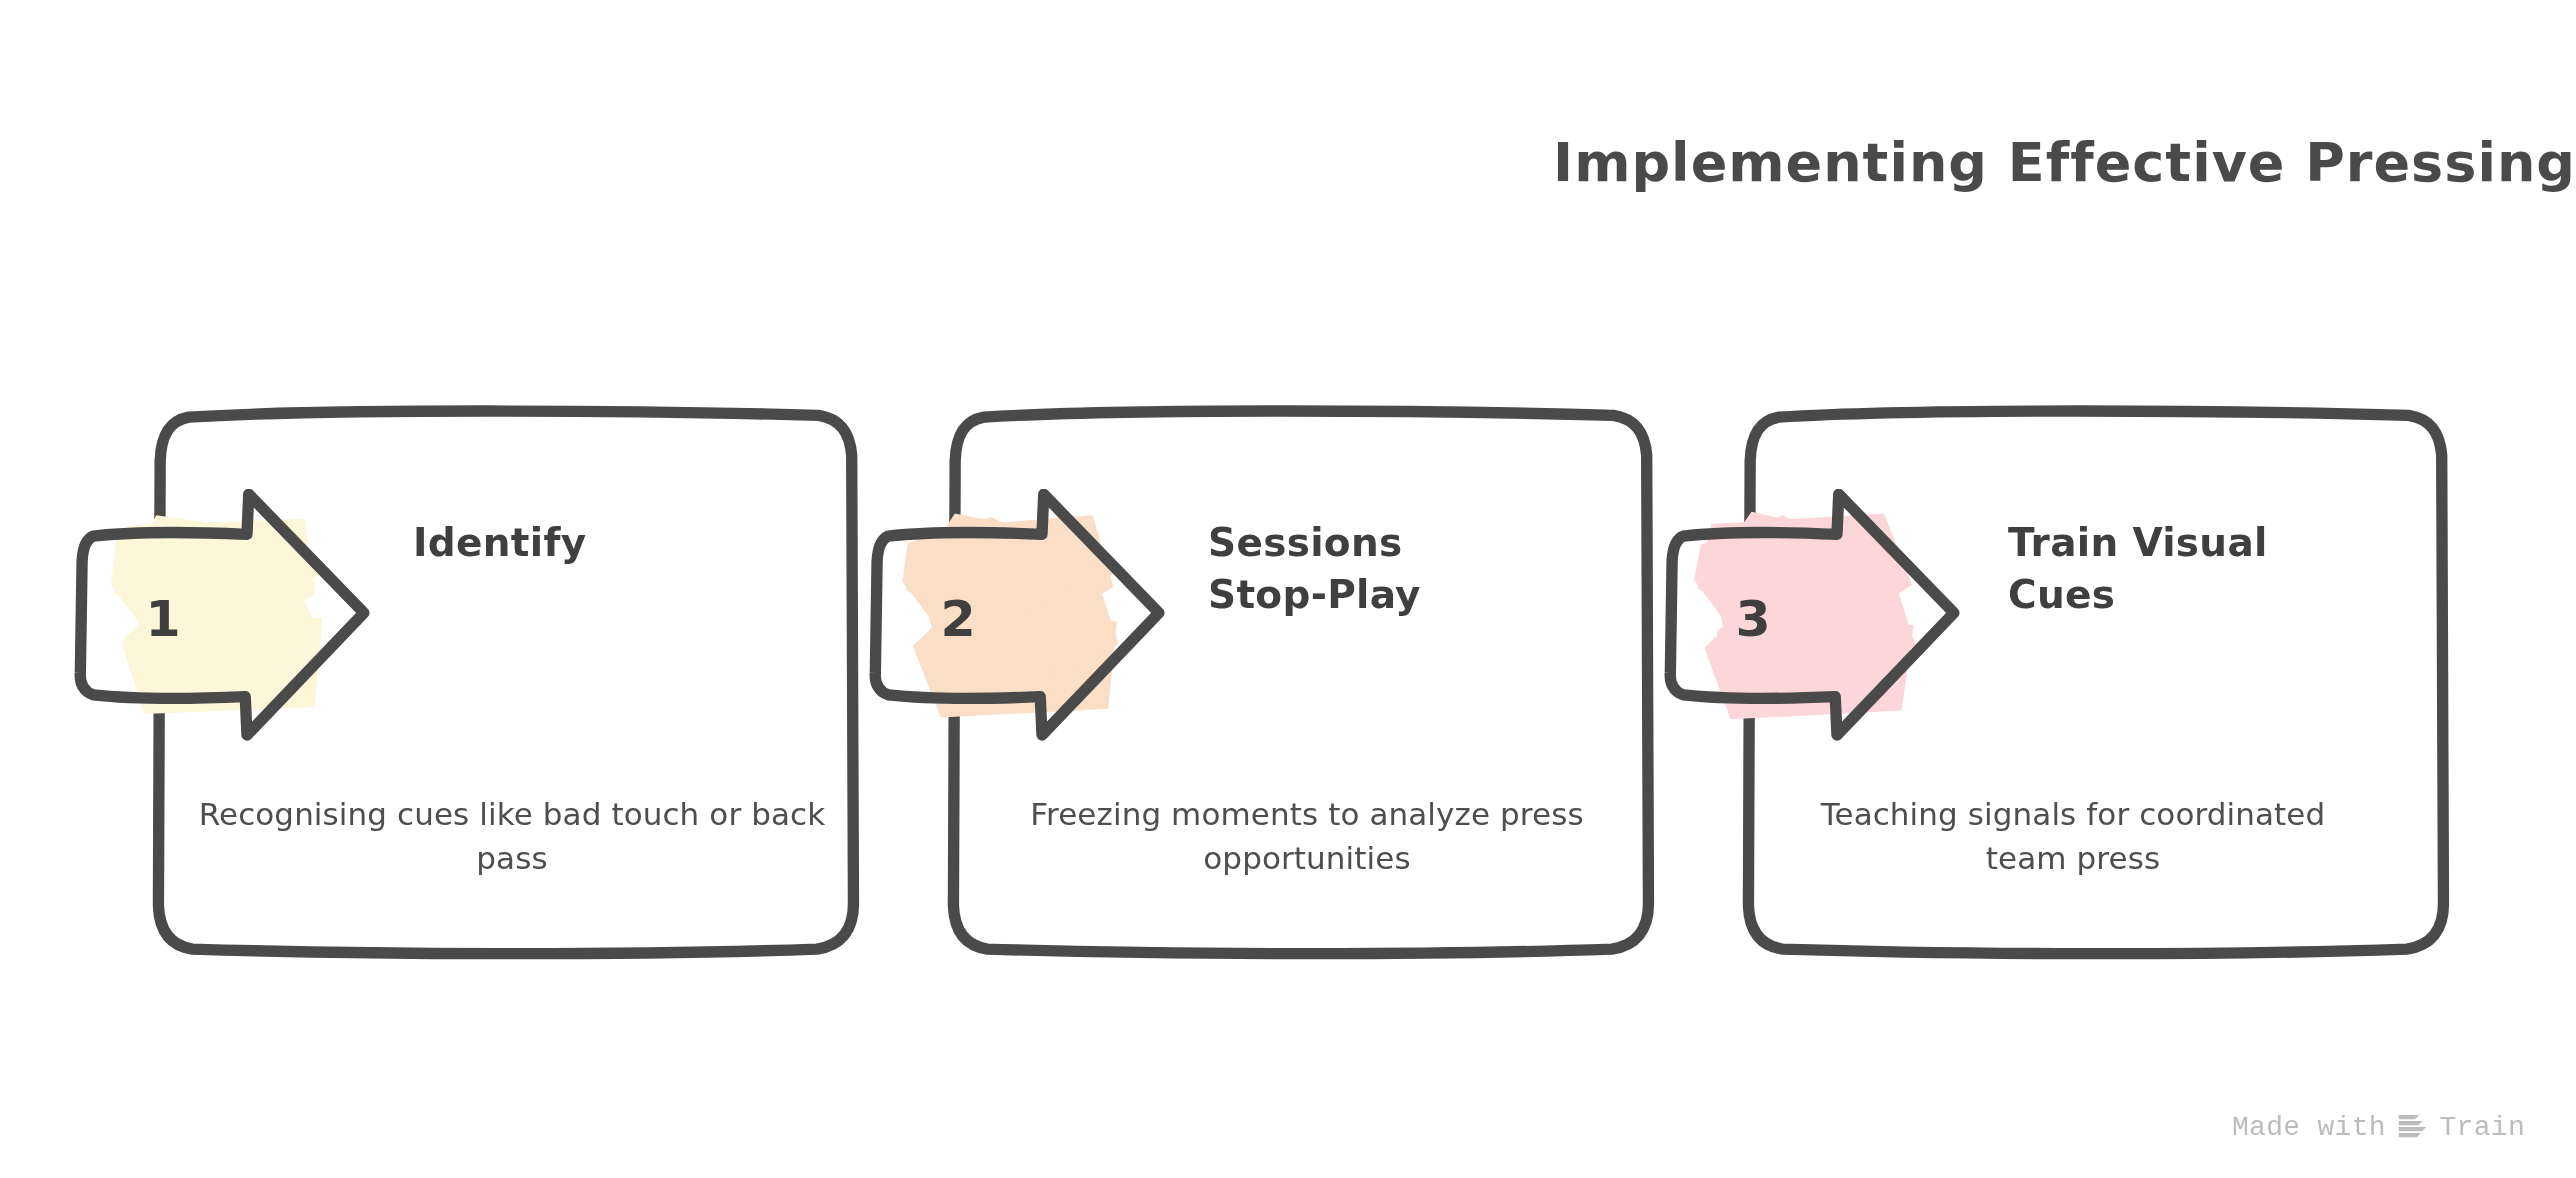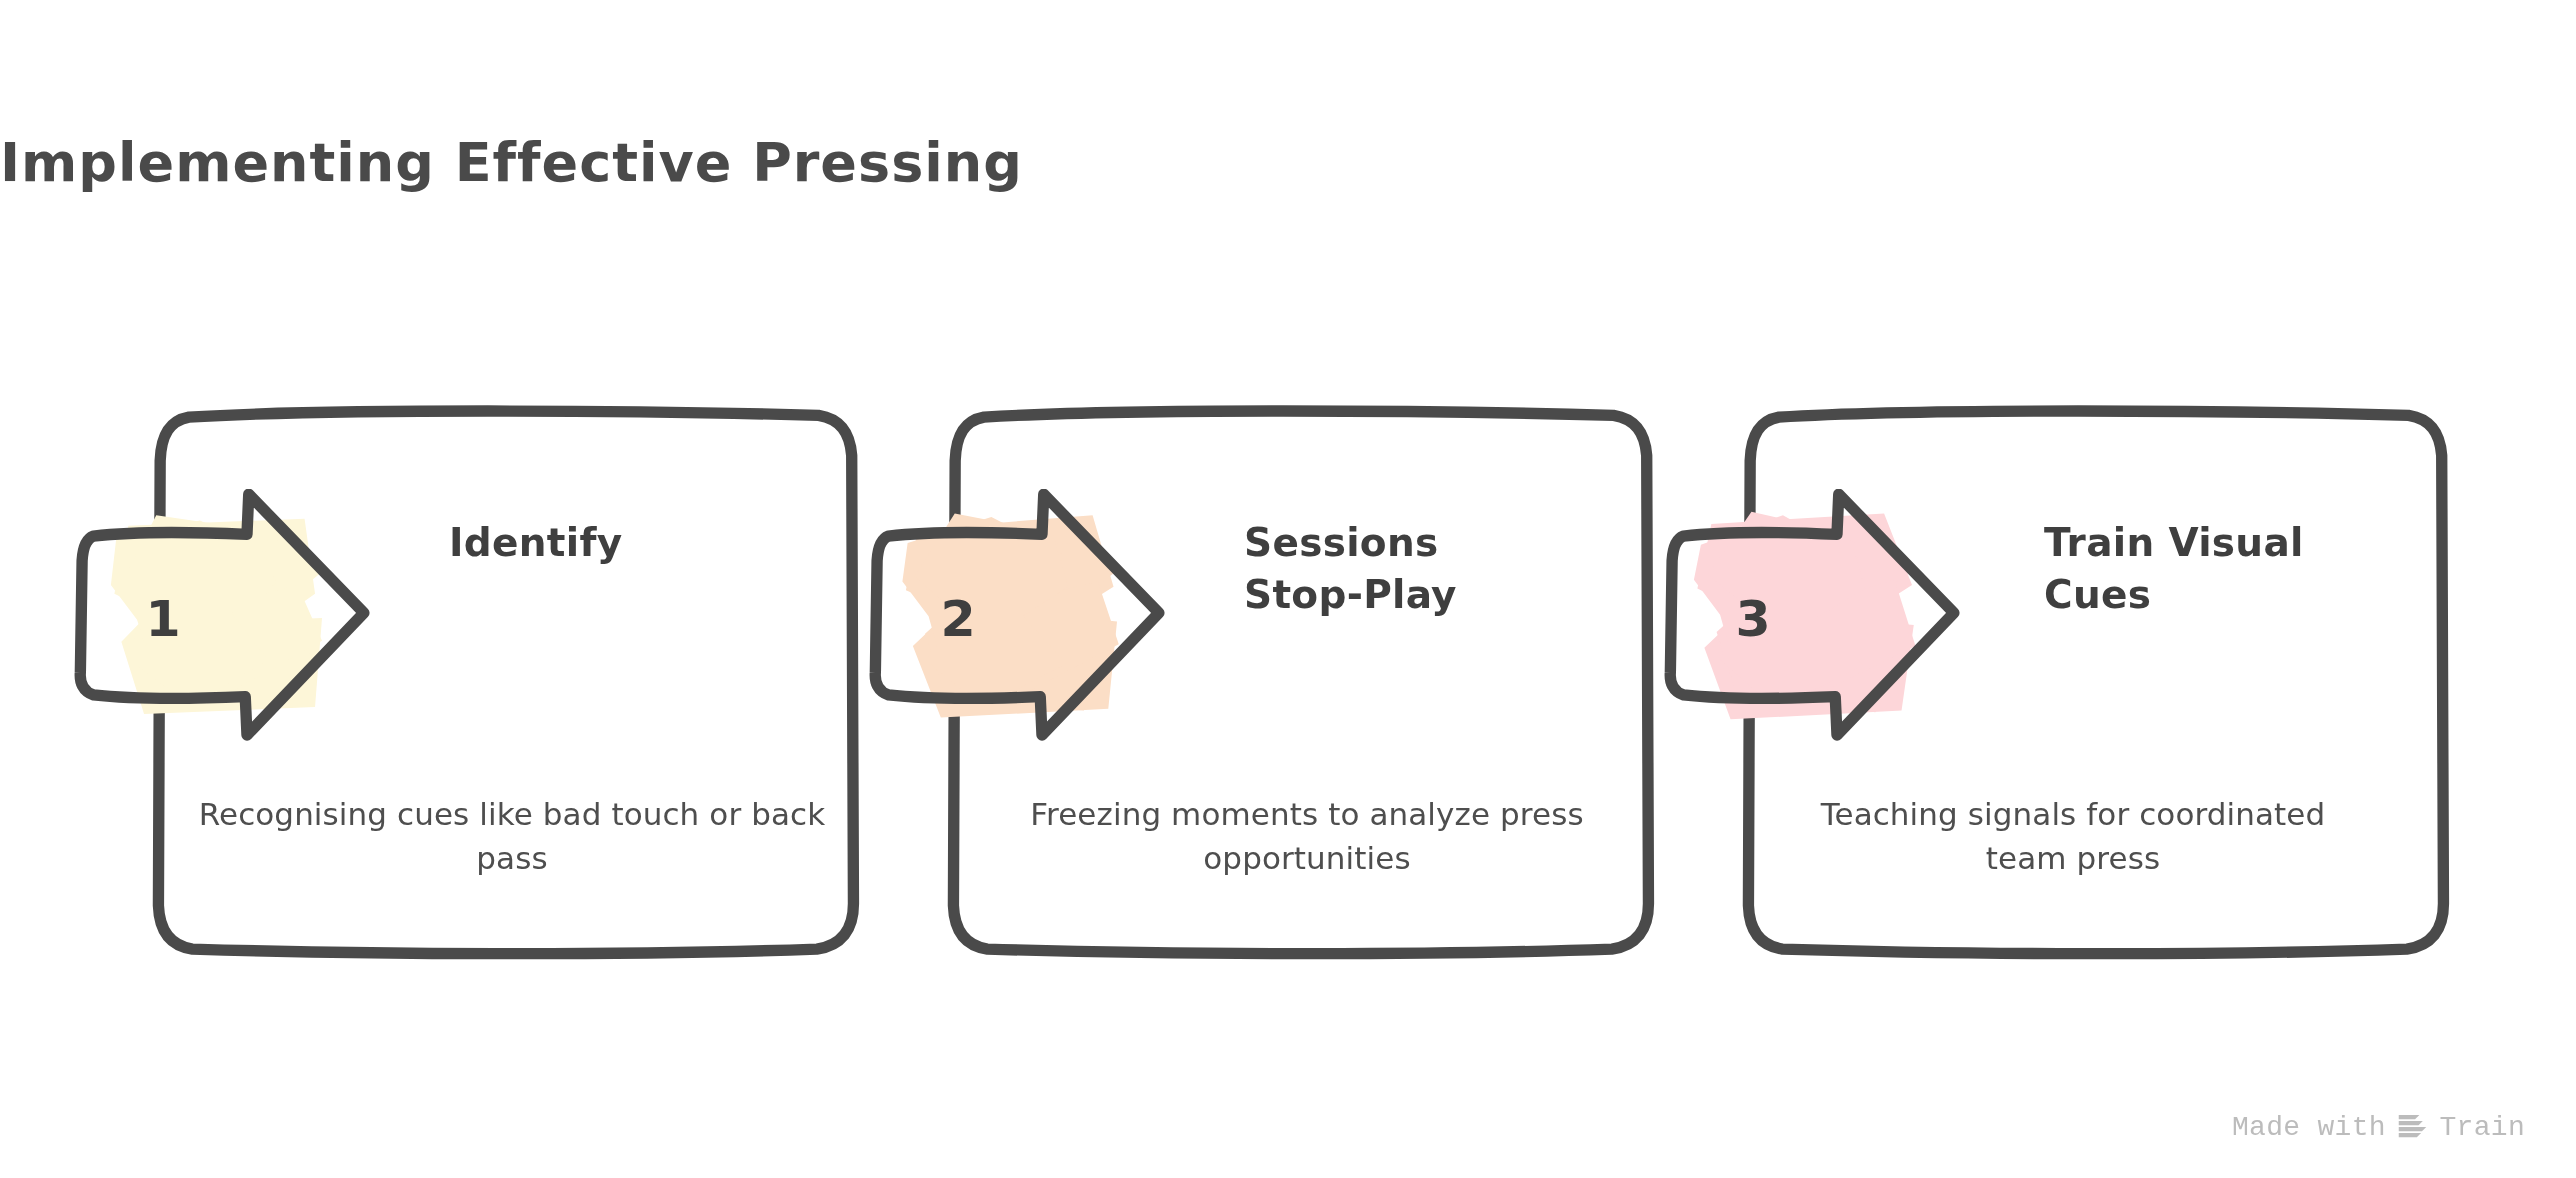--- a/index.html
+++ b/index.html
@@ -16,21 +16,21 @@
     font-family: "DejaVu Sans", sans-serif;
     -webkit-font-smoothing: antialiased;
   }
 
   
   #page-title {
     position: absolute;
     left: 0;
     top: 131px;
     width: 2576px;
-    text-align: left;
+    text-align: right;
     font-family: "DejaVu Sans", sans-serif;
     font-weight: 700;
     font-size: 54px;
     letter-spacing: 1px;
     color: #4a4a4a;
     white-space: nowrap;
   }
 
   
   #cards {
@@ -73,21 +73,20 @@
     position: absolute;
     left: 266px;
     top: 133px;
     width: 410px;
     font-family: "DejaVu Sans", sans-serif;
     font-weight: 700;
     font-size: 39px;
     line-height: 1.33;
     color: #3f3f3f;
     letter-spacing: 0.3px;
-    margin-left: 36px;
   }
 
   .card-desc {
     position: absolute;
     left: 51px;
     top: 408px;
     width: 628px;
     font-family: "DejaVu Sans", sans-serif;
     font-weight: 400;
     font-size: 31px;

